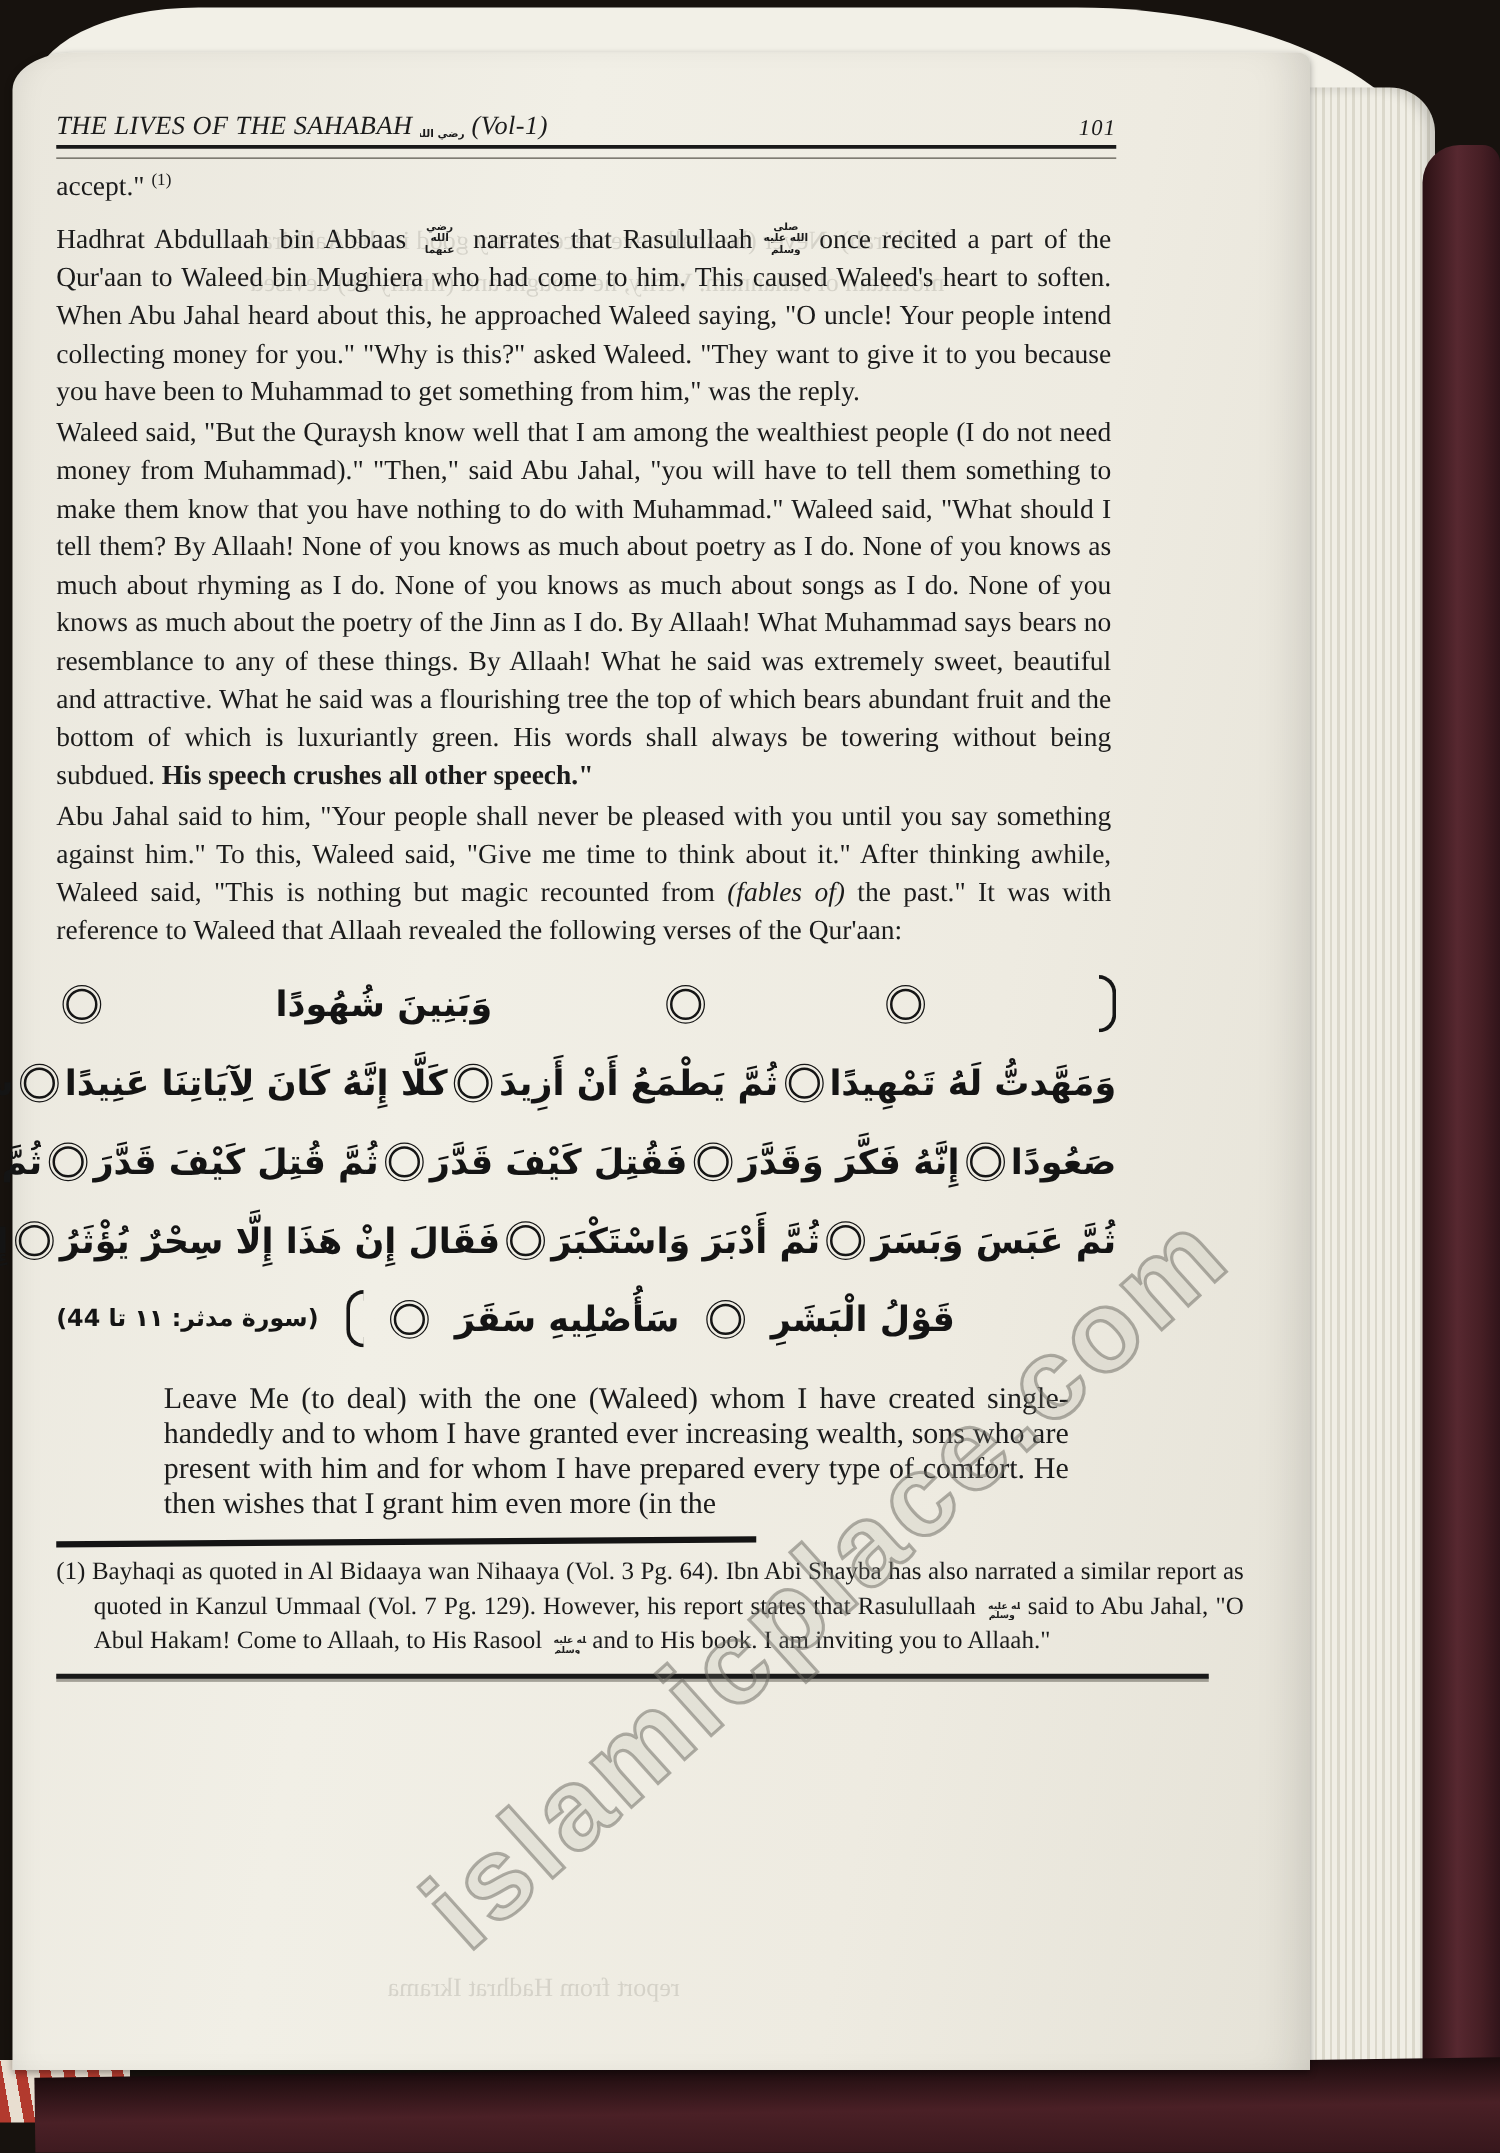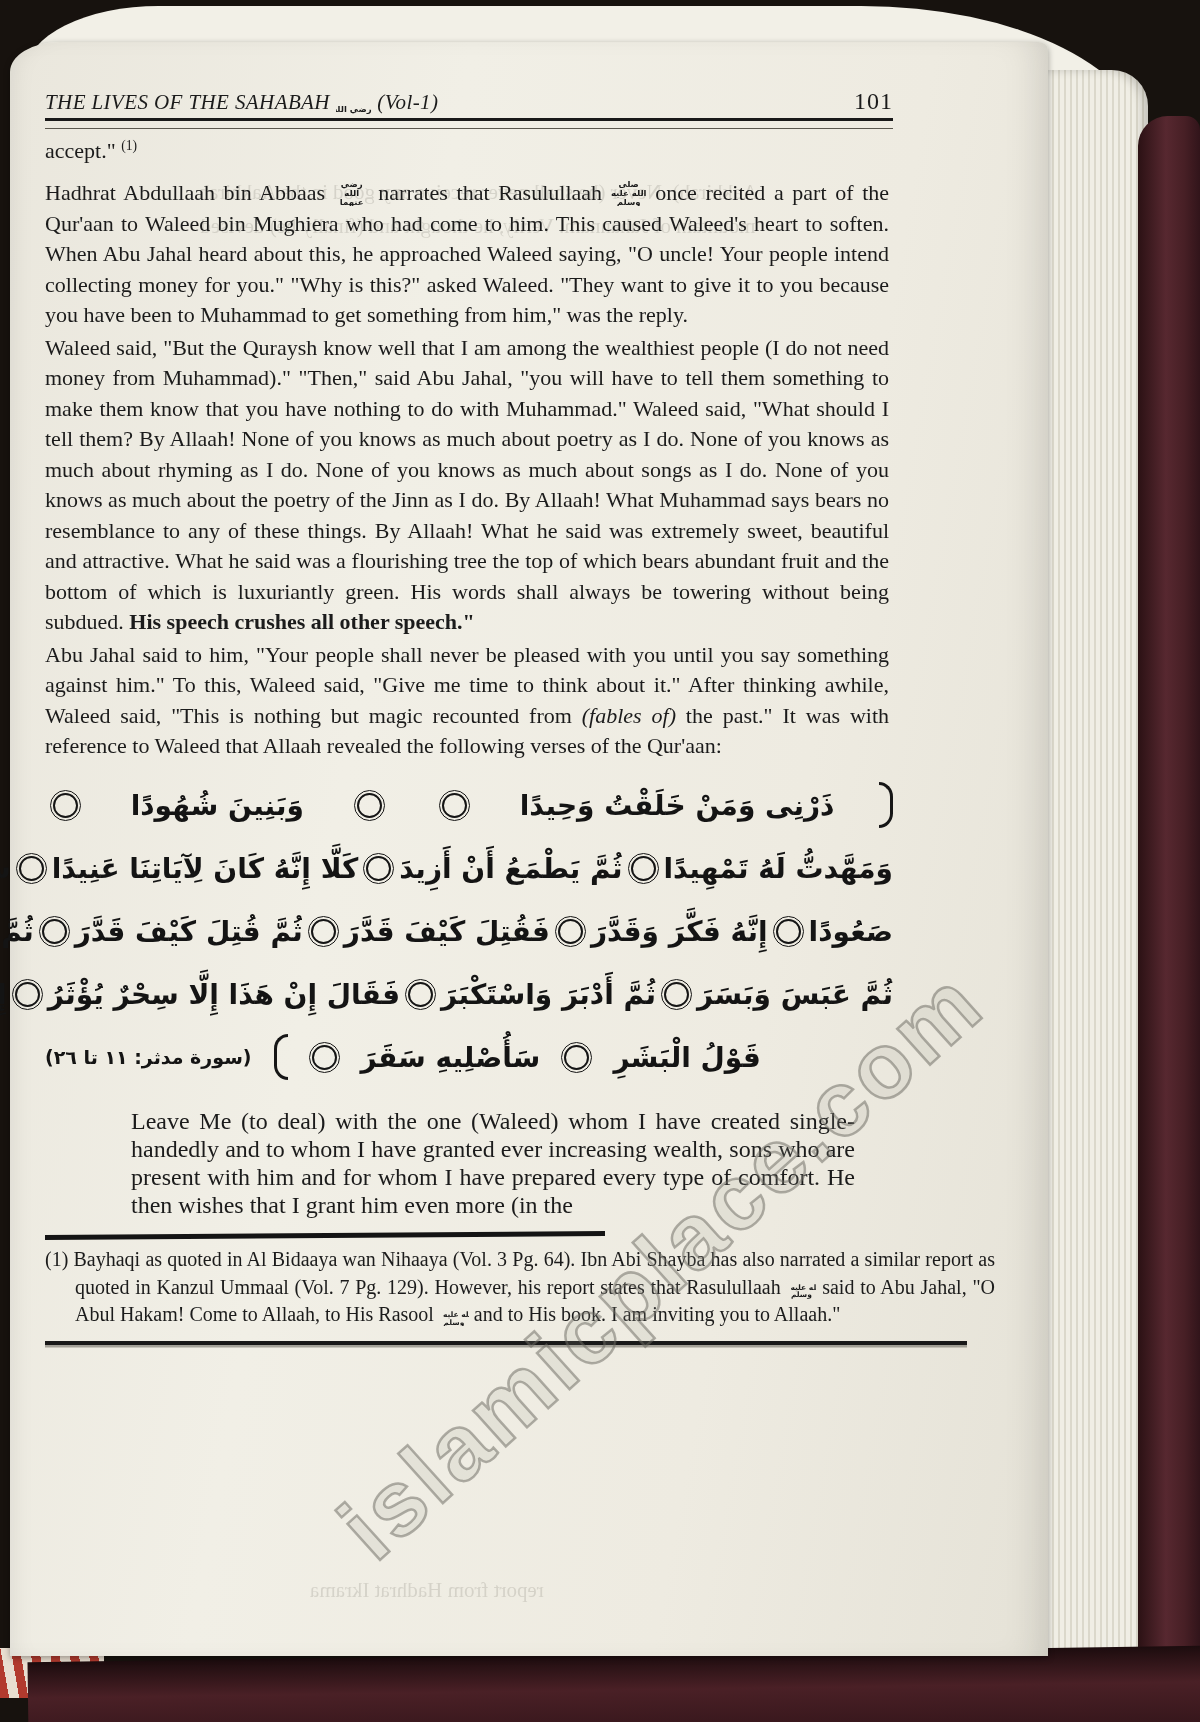--- a/index.html
+++ b/index.html
@@ -57,21 +57,21 @@
     position:absolute;transform:scaleX(-1);
     color:#6f6c62;opacity:.20;font-size:21px;white-space:nowrap;
     filter:blur(.6px);z-index:1;
   }
 
   .content{position:absolute;left:35px;top:46px;width:848px;z-index:2;color:#1b1b1b;}
 
   
   .running-header{display:flex;justify-content:space-between;align-items:flex-end;}
   .book-title{font-style:italic;font-size:21px;letter-spacing:.4px;white-space:nowrap;}
-  .page-number{font-size:24px;letter-spacing:1px;}
+  .page-number{font-size:18px;letter-spacing:1px;font-style:italic;}
   .header-rule{margin-top:3px;height:7px;border-top:3.5px solid #191919;border-bottom:1.5px solid #5a574e;}
 
   .carryover{margin-top:9px;font-size:22px;}
   sup{font-size:.62em;}
 
   .heading{margin:14px 0 0 0;text-align:center;font-size:34px;font-weight:700;line-height:1.32;}
   .heading .hline{display:block;}
 
   .body-text{margin-top:14px;font-size:22px;line-height:30.5px;text-align:justify;}
   .para{margin:0 4px 2px 0;}
@@ -164,21 +164,20 @@
 
       <div class="body-text">
         <p class="para">Hadhrat Abdullaah bin Abbaas <span class="honorific">رضي الله عنهما</span> narrates that Rasulullaah <span class="honorific">صلى الله عليه وسلم</span> once recited a part of the Qur'aan to Waleed bin Mughiera who had come to him. This caused Waleed's heart to soften. When Abu Jahal heard about this, he approached Waleed saying, "O uncle! Your people intend collecting money for you." "Why is this?" asked Waleed. "They want to give it to you because you have been to Muhammad to get something from him," was the reply.</p>
         <p class="para">Waleed said, "But the Quraysh know well that I am among the wealthiest people (I do not need money from Muhammad)." "Then," said Abu Jahal, "you will have to tell them something to make them know that you have nothing to do with Muhammad." Waleed said, "What should I tell them? By Allaah! None of you knows as much about poetry as I do. None of you knows as much about rhyming as I do. None of you knows as much about songs as I do. None of you knows as much about the poetry of the Jinn as I do. By Allaah! What Muhammad says bears no resemblance to any of these things. By Allaah! What he said was extremely sweet, beautiful and attractive. What he said was a flourishing tree the top of which bears abundant fruit and the bottom of which is luxuriantly green. His words shall always be towering without being subdued. <span class="bold">His speech crushes all other speech."</span></p>
         <p class="para">Abu Jahal said to him, "Your people shall never be pleased with you until you say something against him." To this, Waleed said, "Give me time to think about it." After thinking awhile, Waleed said, "This is nothing but magic recounted from <span class="ital">(fables of)</span> the past." It was with reference to Waleed that Allaah revealed the following verses of the Qur'aan:</p>
       </div>
 
       <div class="quran">
         <div class="vline">
             <span class="qparen po"></span>
-            <span class="ar">ذَرْنِى وَمَنْ خَلَقْتُ وَحِيدًا</span>
             <span class="ayah"></span>
             <span class="ayah"></span>
             <span class="ar">وَبَنِينَ شُهُودًا</span>
             <span class="ayah"></span>
           </div>
         <div class="vline">
             <span class="ar">وَمَهَّدتُّ لَهُ تَمْهِيدًا</span>
             <span class="ayah"></span>
             <span class="ar">ثُمَّ يَطْمَعُ أَنْ أَزِيدَ</span>
             <span class="ayah"></span>
@@ -205,21 +204,21 @@
             <span class="ar">فَقَالَ إِنْ هَذَا إِلَّا سِحْرٌ يُؤْثَرُ</span>
             <span class="ayah"></span>
             <span class="ar">إِنْ هَذَا إِلَّا</span>
           </div>
         <div class="vline last">
             <span class="ar">قَوْلُ الْبَشَرِ</span>
             <span class="ayah"></span>
             <span class="ar">سَأُصْلِيهِ سَقَرَ</span>
             <span class="ayah"></span>
             <span class="qparen pc"></span>
-            <span class="qref">(سورة مدثر: ١١ تا ٢٦)</span>
+            <span class="qref">(سورة مدثر: ١١ تا 44)</span>
           </div>
       </div>
 
       <div class="translation">Leave Me (to deal) with the one (Waleed) whom I have created single-handedly and to whom I have granted ever increasing wealth, sons who are present with him and for whom I have prepared every type of comfort. He then wishes that I grant him even more (in the</div>
 
       <div class="fn-sep"></div>
       <div class="footnote">(1) Bayhaqi as quoted in Al Bidaaya wan Nihaaya (Vol. 3 Pg. 64). Ibn Abi Shayba has also narrated a similar report as quoted in Kanzul Ummaal (Vol. 7 Pg. 129). However, his report states that Rasulullaah <span class="honorific">صلى الله عليه وسلم</span> said to Abu Jahal, "O Abul Hakam! Come to Allaah, to His Rasool <span class="honorific">صلى الله عليه وسلم</span> and to His book. I am inviting you to Allaah."</div>
       <div class="bottom-rule"></div>
 
     </div>

